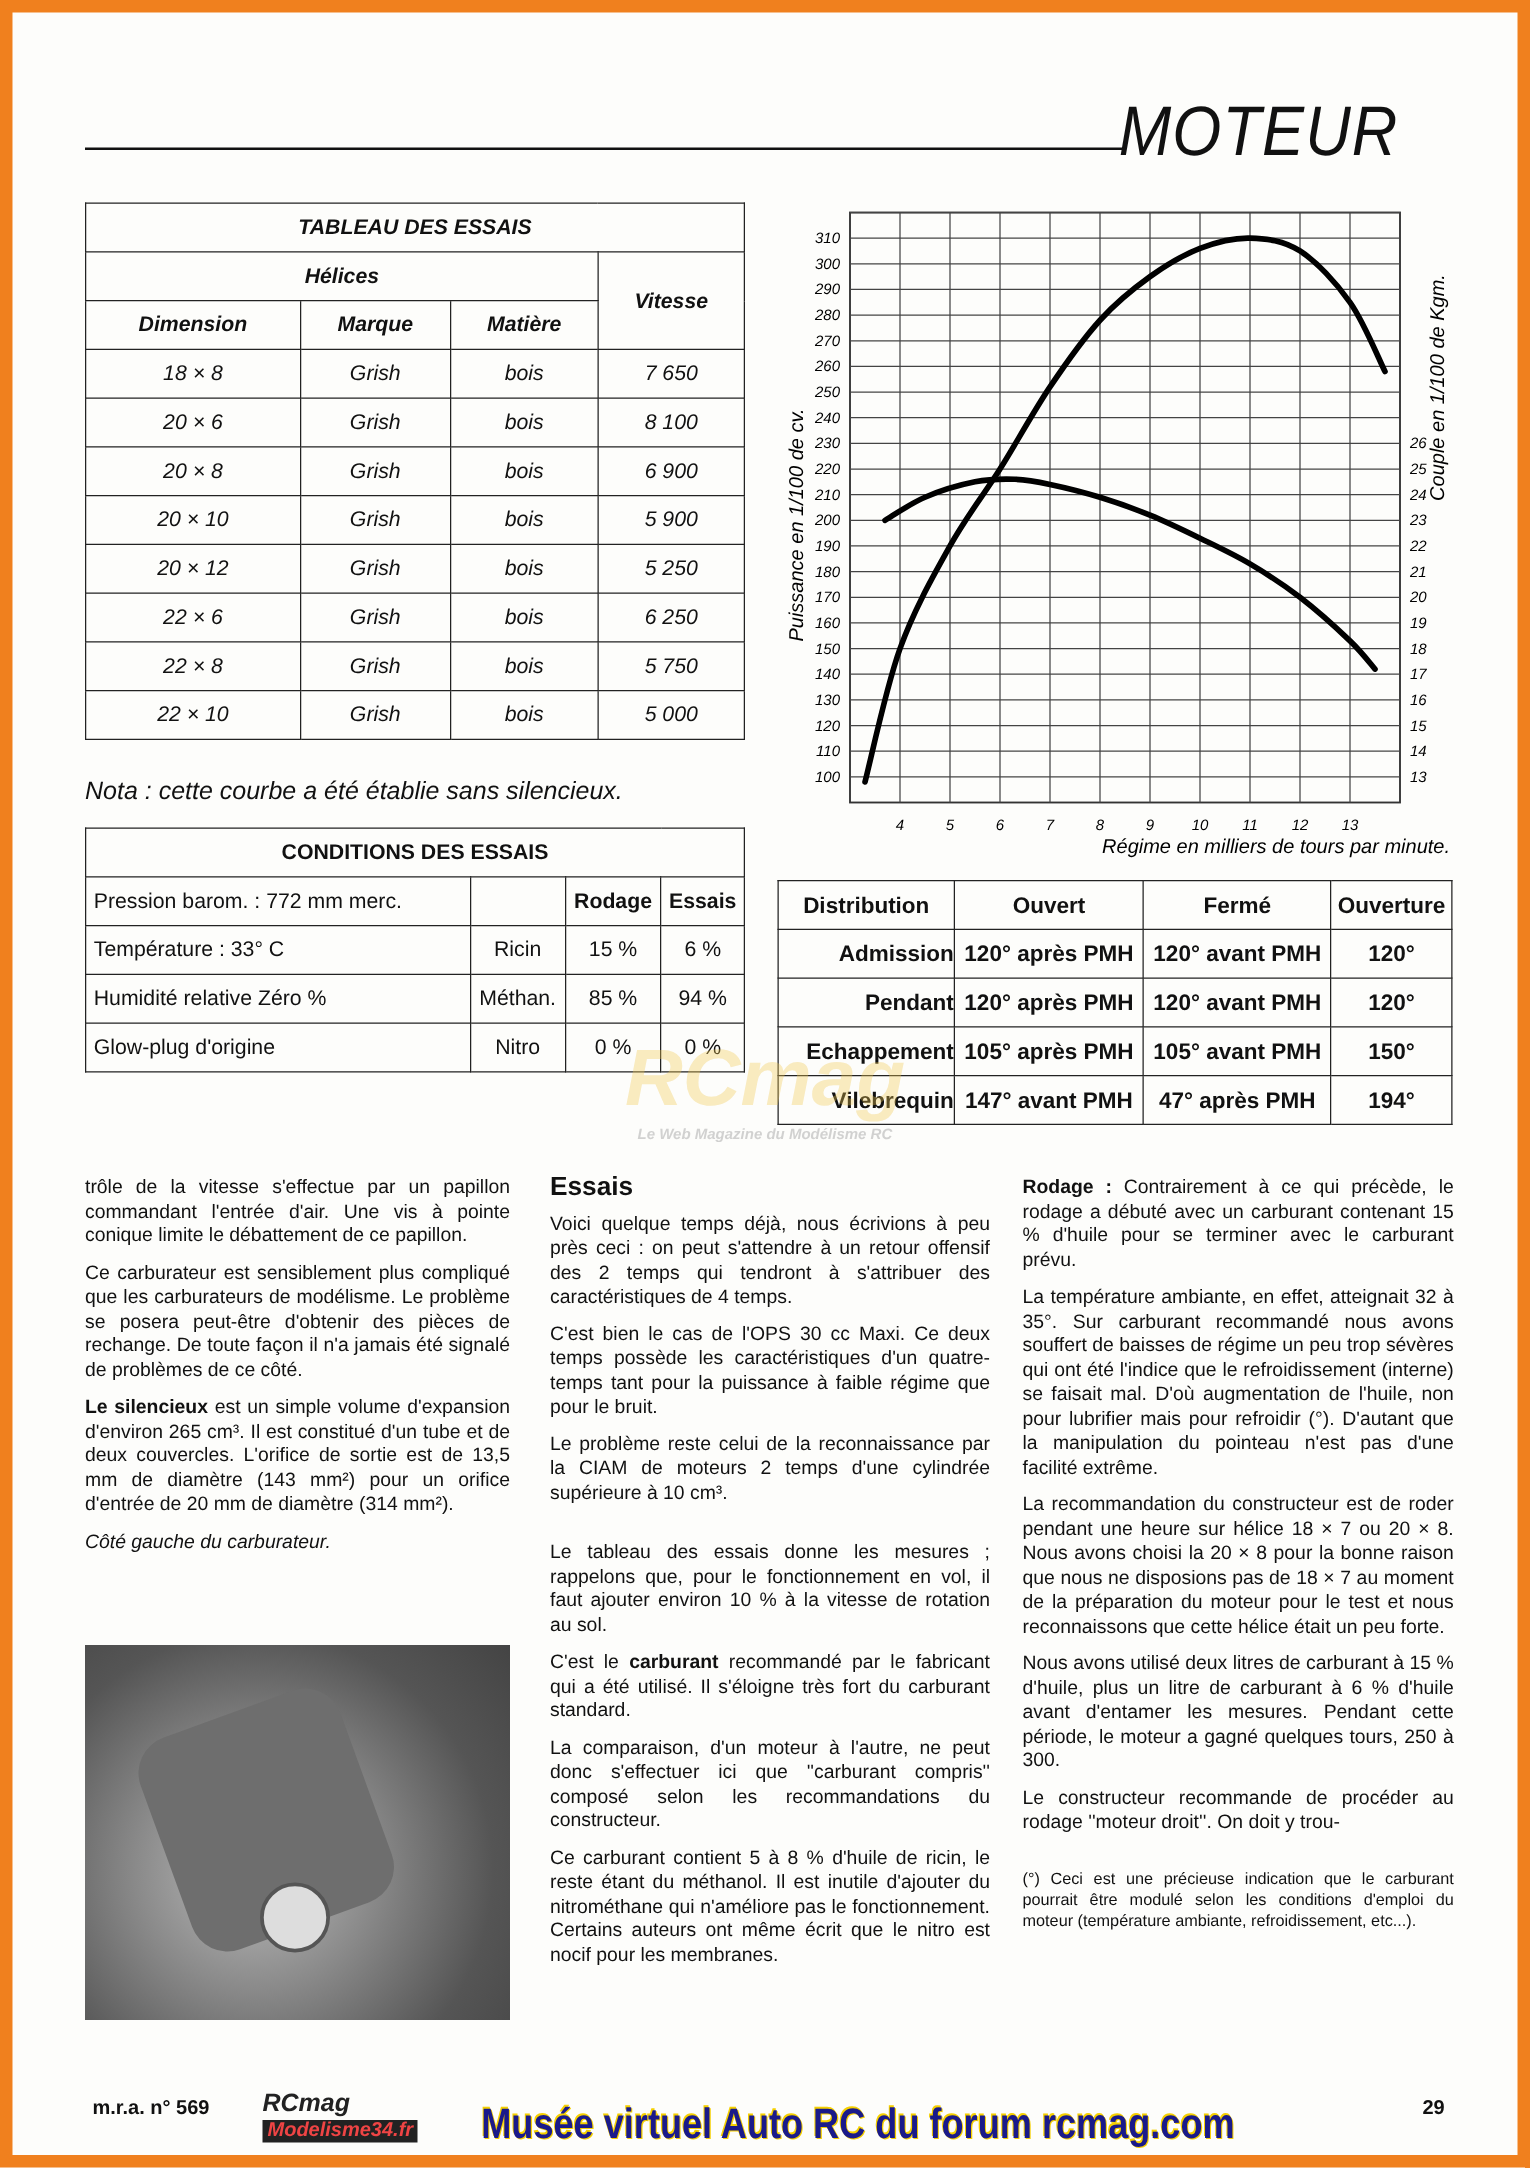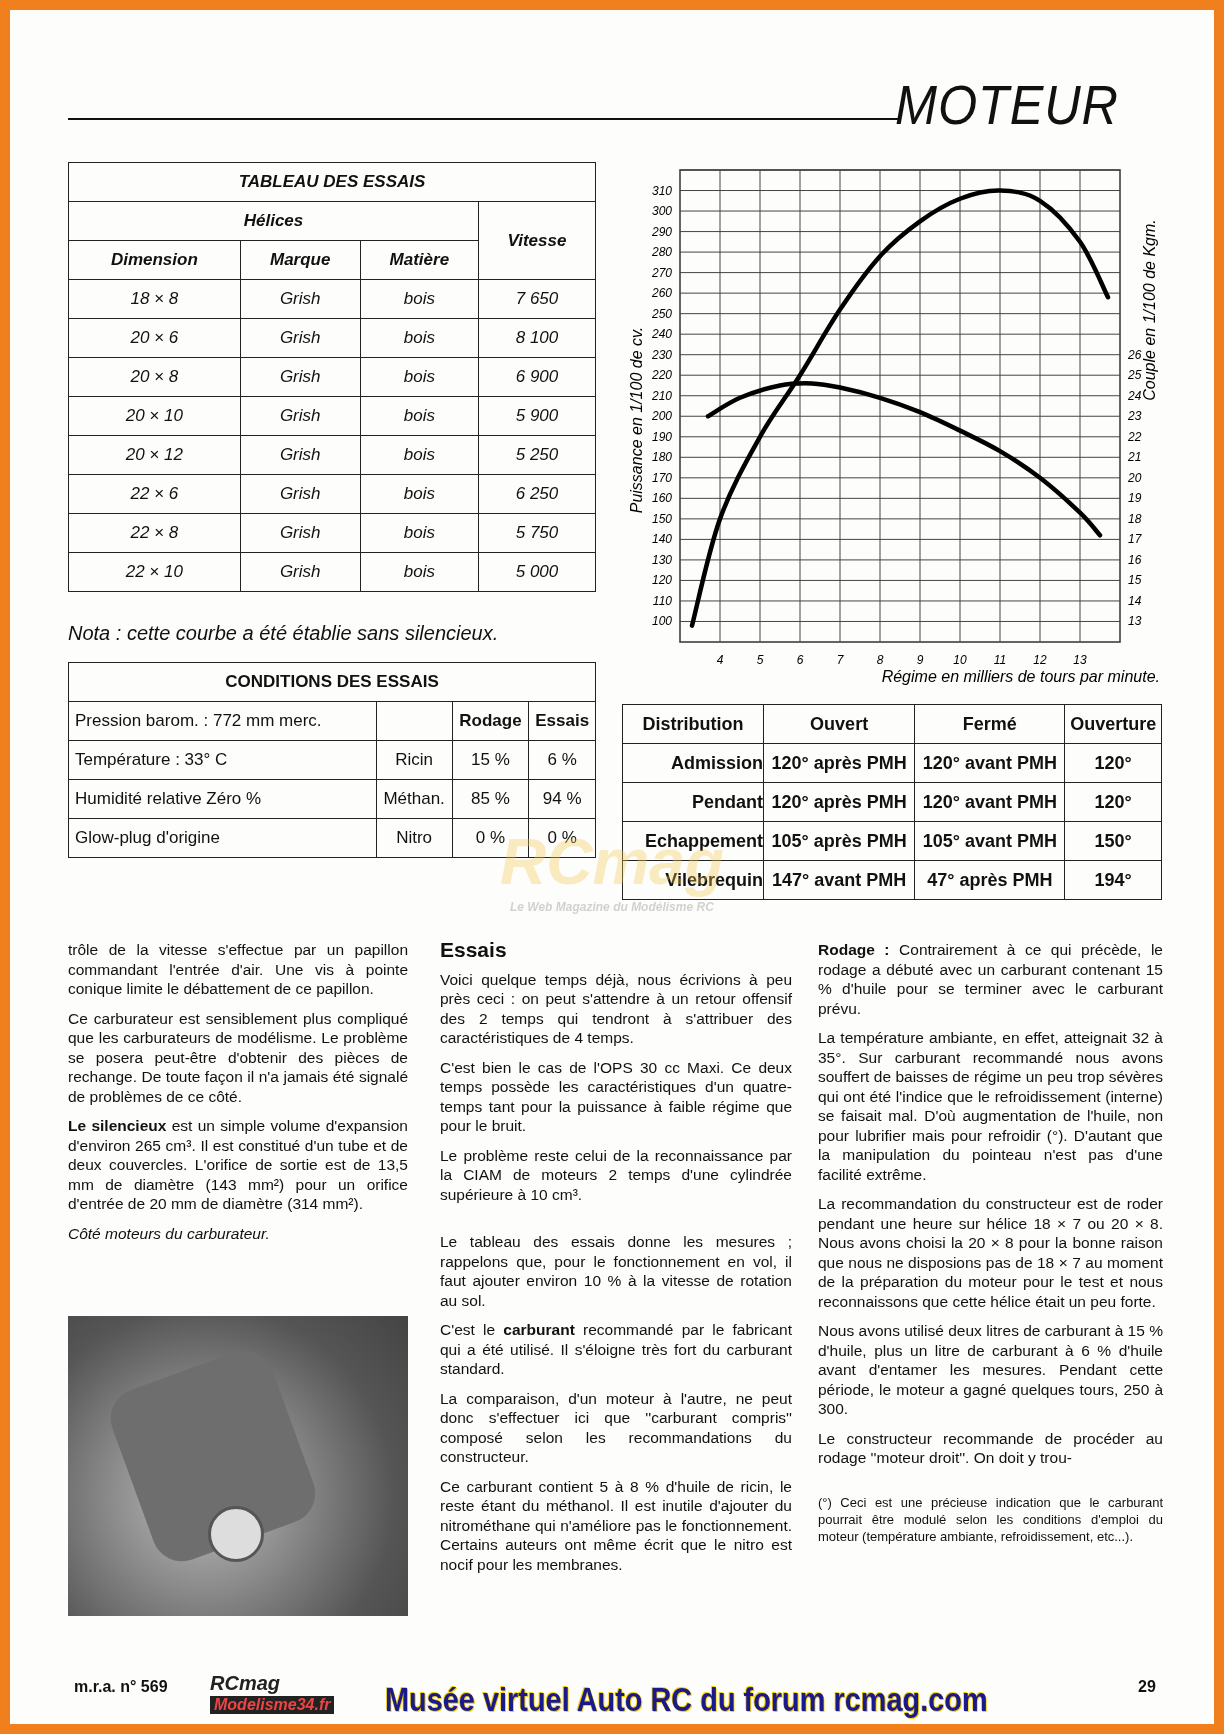--- a/index.html
+++ b/index.html
@@ -283,21 +283,21 @@
     <text id="xlabel" x="550" y="522" text-anchor="end" font-size="16" font-style="italic" font-family="Liberation Sans, sans-serif">Régime en milliers de tours par minute.</text>
   </svg>
 
   <div class="watermark">RCmag</div>
   <div class="wm-sub">Le Web Magazine du Modélisme RC</div>
 
   <div class="col" id="c1">
     <p>trôle de la vitesse s'effectue par un papillon commandant l'entrée d'air. Une vis à pointe conique limite le débattement de ce papillon.</p>
     <p>Ce carburateur est sensiblement plus compliqué que les carburateurs de modélisme. Le problème se posera peut-être d'obtenir des pièces de rechange. De toute façon il n'a jamais été signalé de problèmes de ce côté.</p>
     <p><b>Le silencieux</b> <span>est un simple volume d'expansion d'environ 265 cm³. Il est constitué d'un tube et de deux couvercles. L'orifice de sortie est de 13,5 mm de diamètre (143 mm²) pour un orifice d'entrée de 20 mm de diamètre (314 mm²).</span></p>
-    <p><i>Côté moteurs du carburateur.</i></p>
+    <p><i>Côté gauche du carburateur.</i></p>
   </div>
 
   <div class="photo">
     <div class="body1"></div>
     <div class="disc"></div>
   </div>
 
   <div class="col" id="c2">
     <div class="h">Essais</div>
     <p>Voici quelque temps déjà, nous écrivions à peu près ceci : on peut s'attendre à un retour offensif des 2 temps qui tendront à s'attribuer des caractéristiques de 4 temps.</p>

